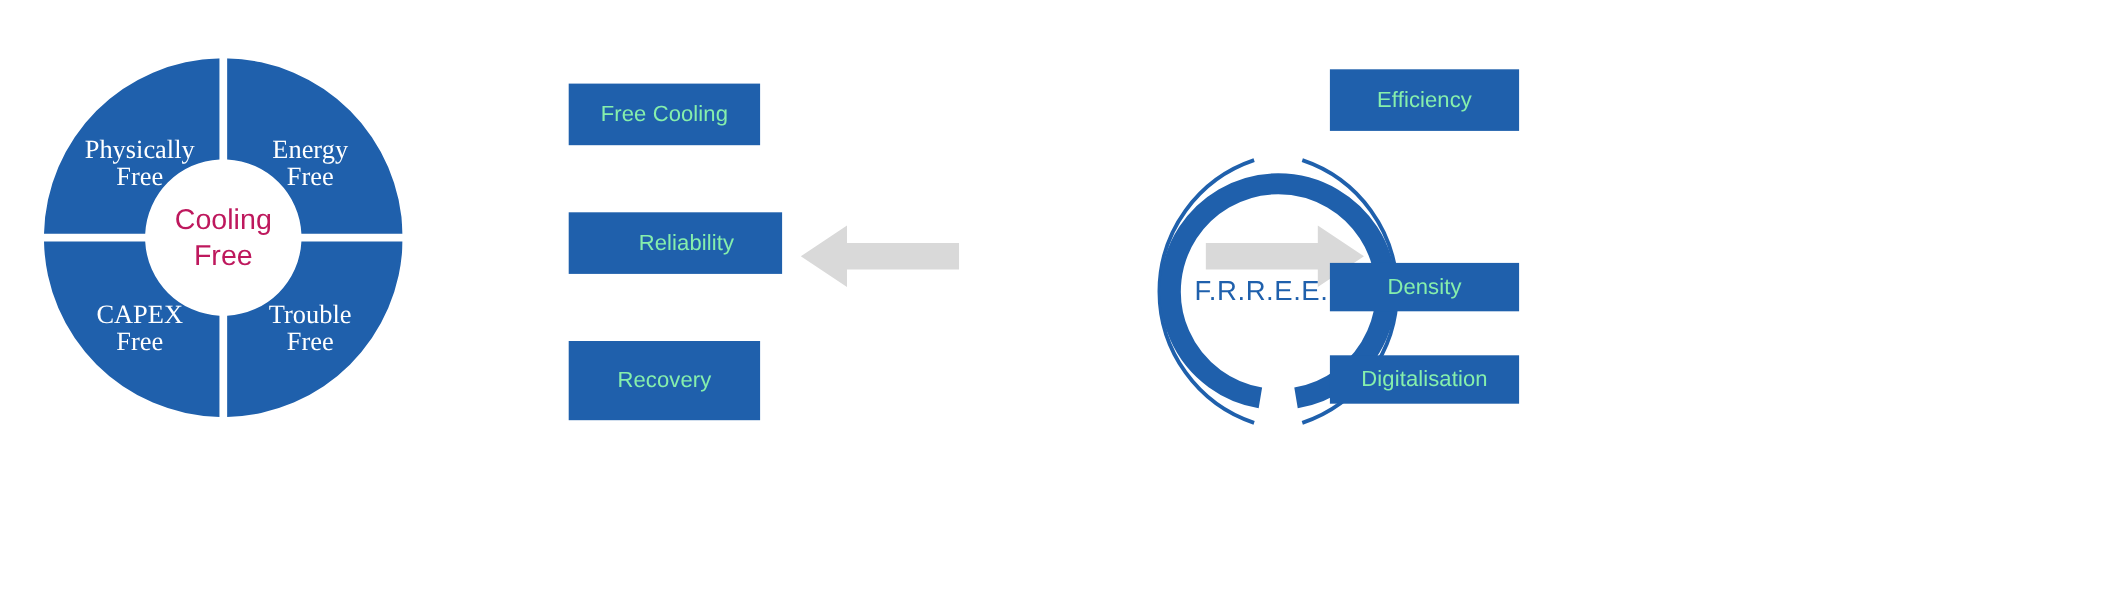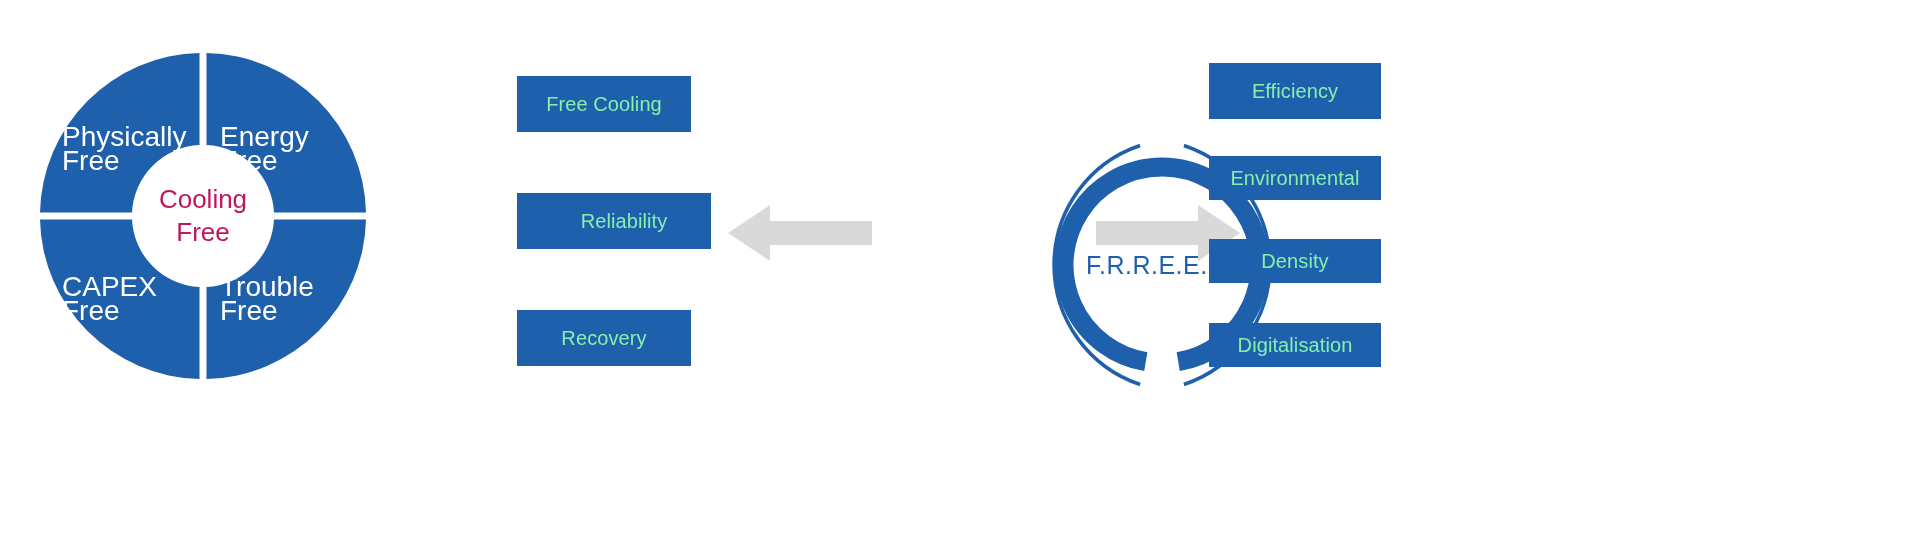--- a/index.html
+++ b/index.html
@@ -25,25 +25,25 @@
     left: 40px;
     top: 53px;
     width: 326px;
     height: 326px;
   }
   #donut-group svg { display: block; }
 
   .donut-label {
     position: absolute;
     color: #ffffff;
-    font-size: 28px;
+    font-size: 24px;
     line-height: 24px;
-    text-align: left;
+    text-align: center;
     white-space: pre-line;
-    font-family: Liberation Sans, sans-serif;
+    font-family: Liberation Serif, serif;
     pointer-events: none;
   }
   #donut-center-label {
     position: absolute;
     left: 50%;
     top: 50%;
     transform: translate(-50%, -50%);
     color: #be185d;
     font-size: 26px;
     line-height: 33px;
@@ -144,21 +144,21 @@
   </div>
 
   <div class="label-box" style="left:517px; top:76px; width:174px; height:56px;">
     <span>Free Cooling</span>
   </div>
 
   <div class="label-box" style="left:517px; top:193px; width:174px; height:56px;padding-left:20px;">
     <span>Reliability</span>
   </div>
 
-  <div class="label-box" style="left:517px; top:310px; width:174px; height:56px;">
+  <div class="label-box" style="left:517px; top:310px; width:174px; height:72px;">
     <span>Recovery</span>
   </div>
 
   <svg class="arrow-svg" style="left:728px; top:203px;" width="144" height="60" viewBox="0 0 144 60" aria-hidden="true">
     <path d="M 0 30 L 42 2 L 42 18 L 144 18 L 144 42 L 42 42 L 42 58 Z" fill="#D9D9D9"></path>
   </svg>
 
   <div id="ring-group">
     <svg width="260" height="260" viewBox="0 0 260 260" aria-hidden="true">
 
@@ -178,23 +178,20 @@
   </div>
 
   <svg class="arrow-svg" style="left:1096px; top:203px;" width="144" height="60" viewBox="0 0 144 60" aria-hidden="true">
     <path d="M 144 30 L 102 2 L 102 18 L 0 18 L 0 42 L 102 42 L 102 58 Z" fill="#D9D9D9"></path>
   </svg>
 
   <div class="label-box" style="left:1209px; top:63px; width:172px; height:56px;">
     <span>Efficiency</span>
   </div>
 
-  <div class="label-box" style="left:1209px; top:156px; width:172px; height:44px;">
-    <span>Environmental</span>
-  </div>
 
   <div class="label-box" style="left:1209px; top:239px; width:172px; height:44px;">
     <span>Density</span>
   </div>
 
   <div class="label-box" style="left:1209px; top:323px; width:172px; height:44px;">
     <span>Digitalisation</span>
   </div>
 
 </div>

